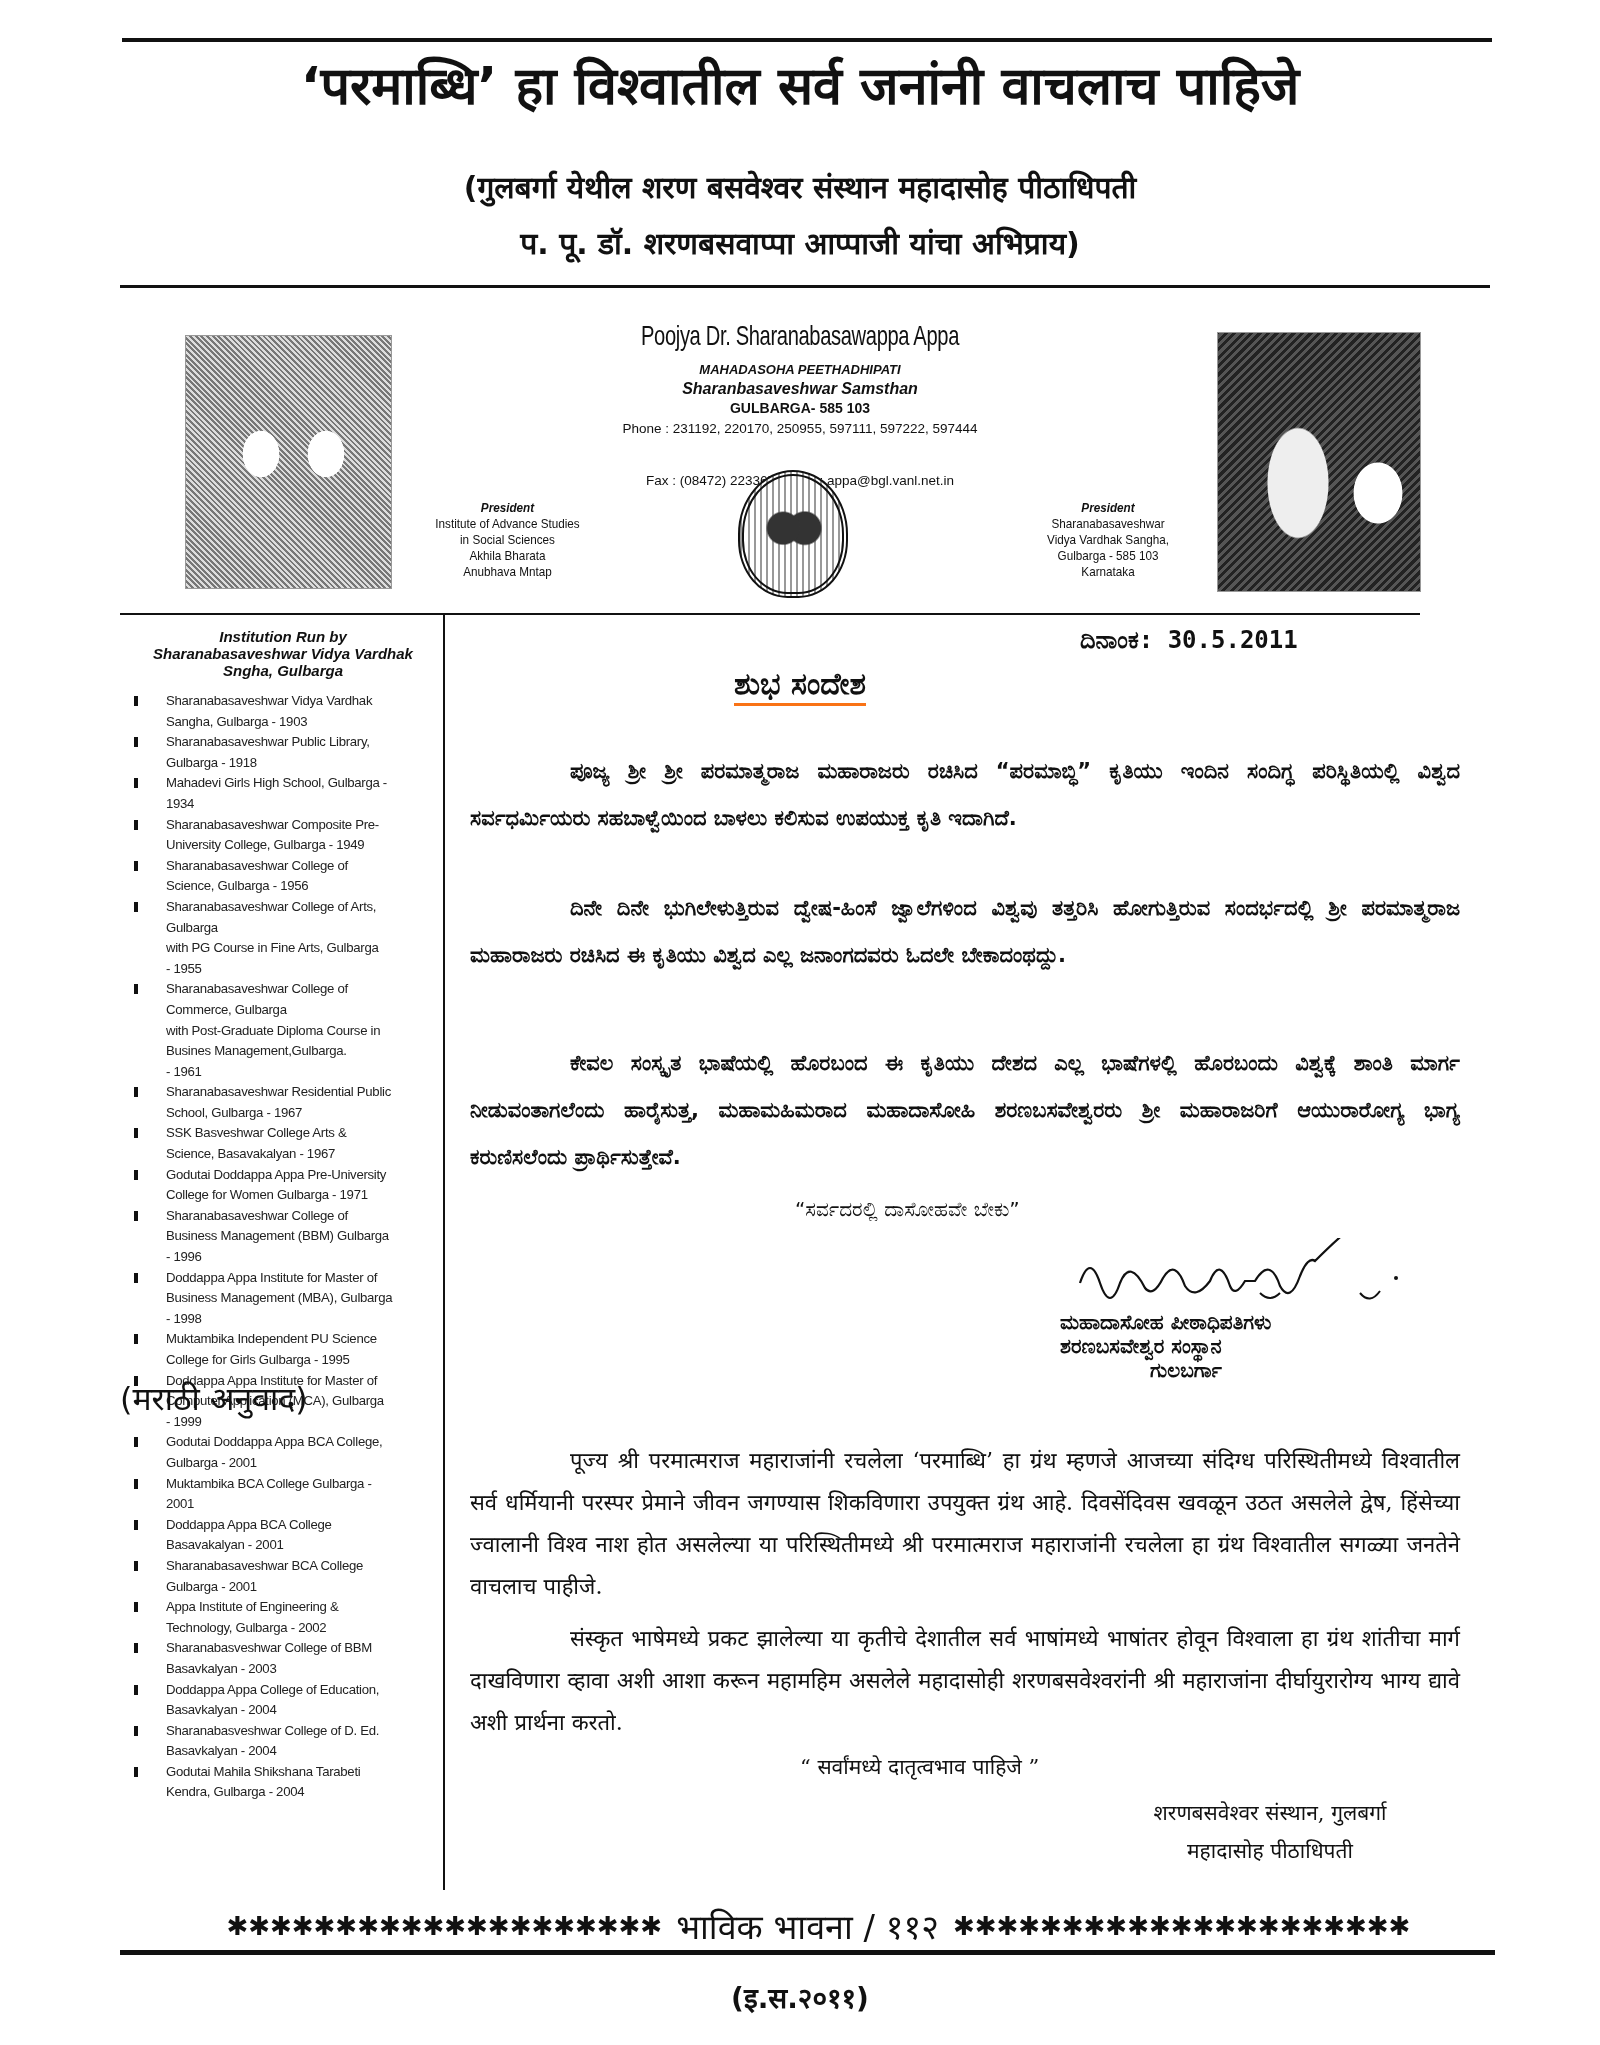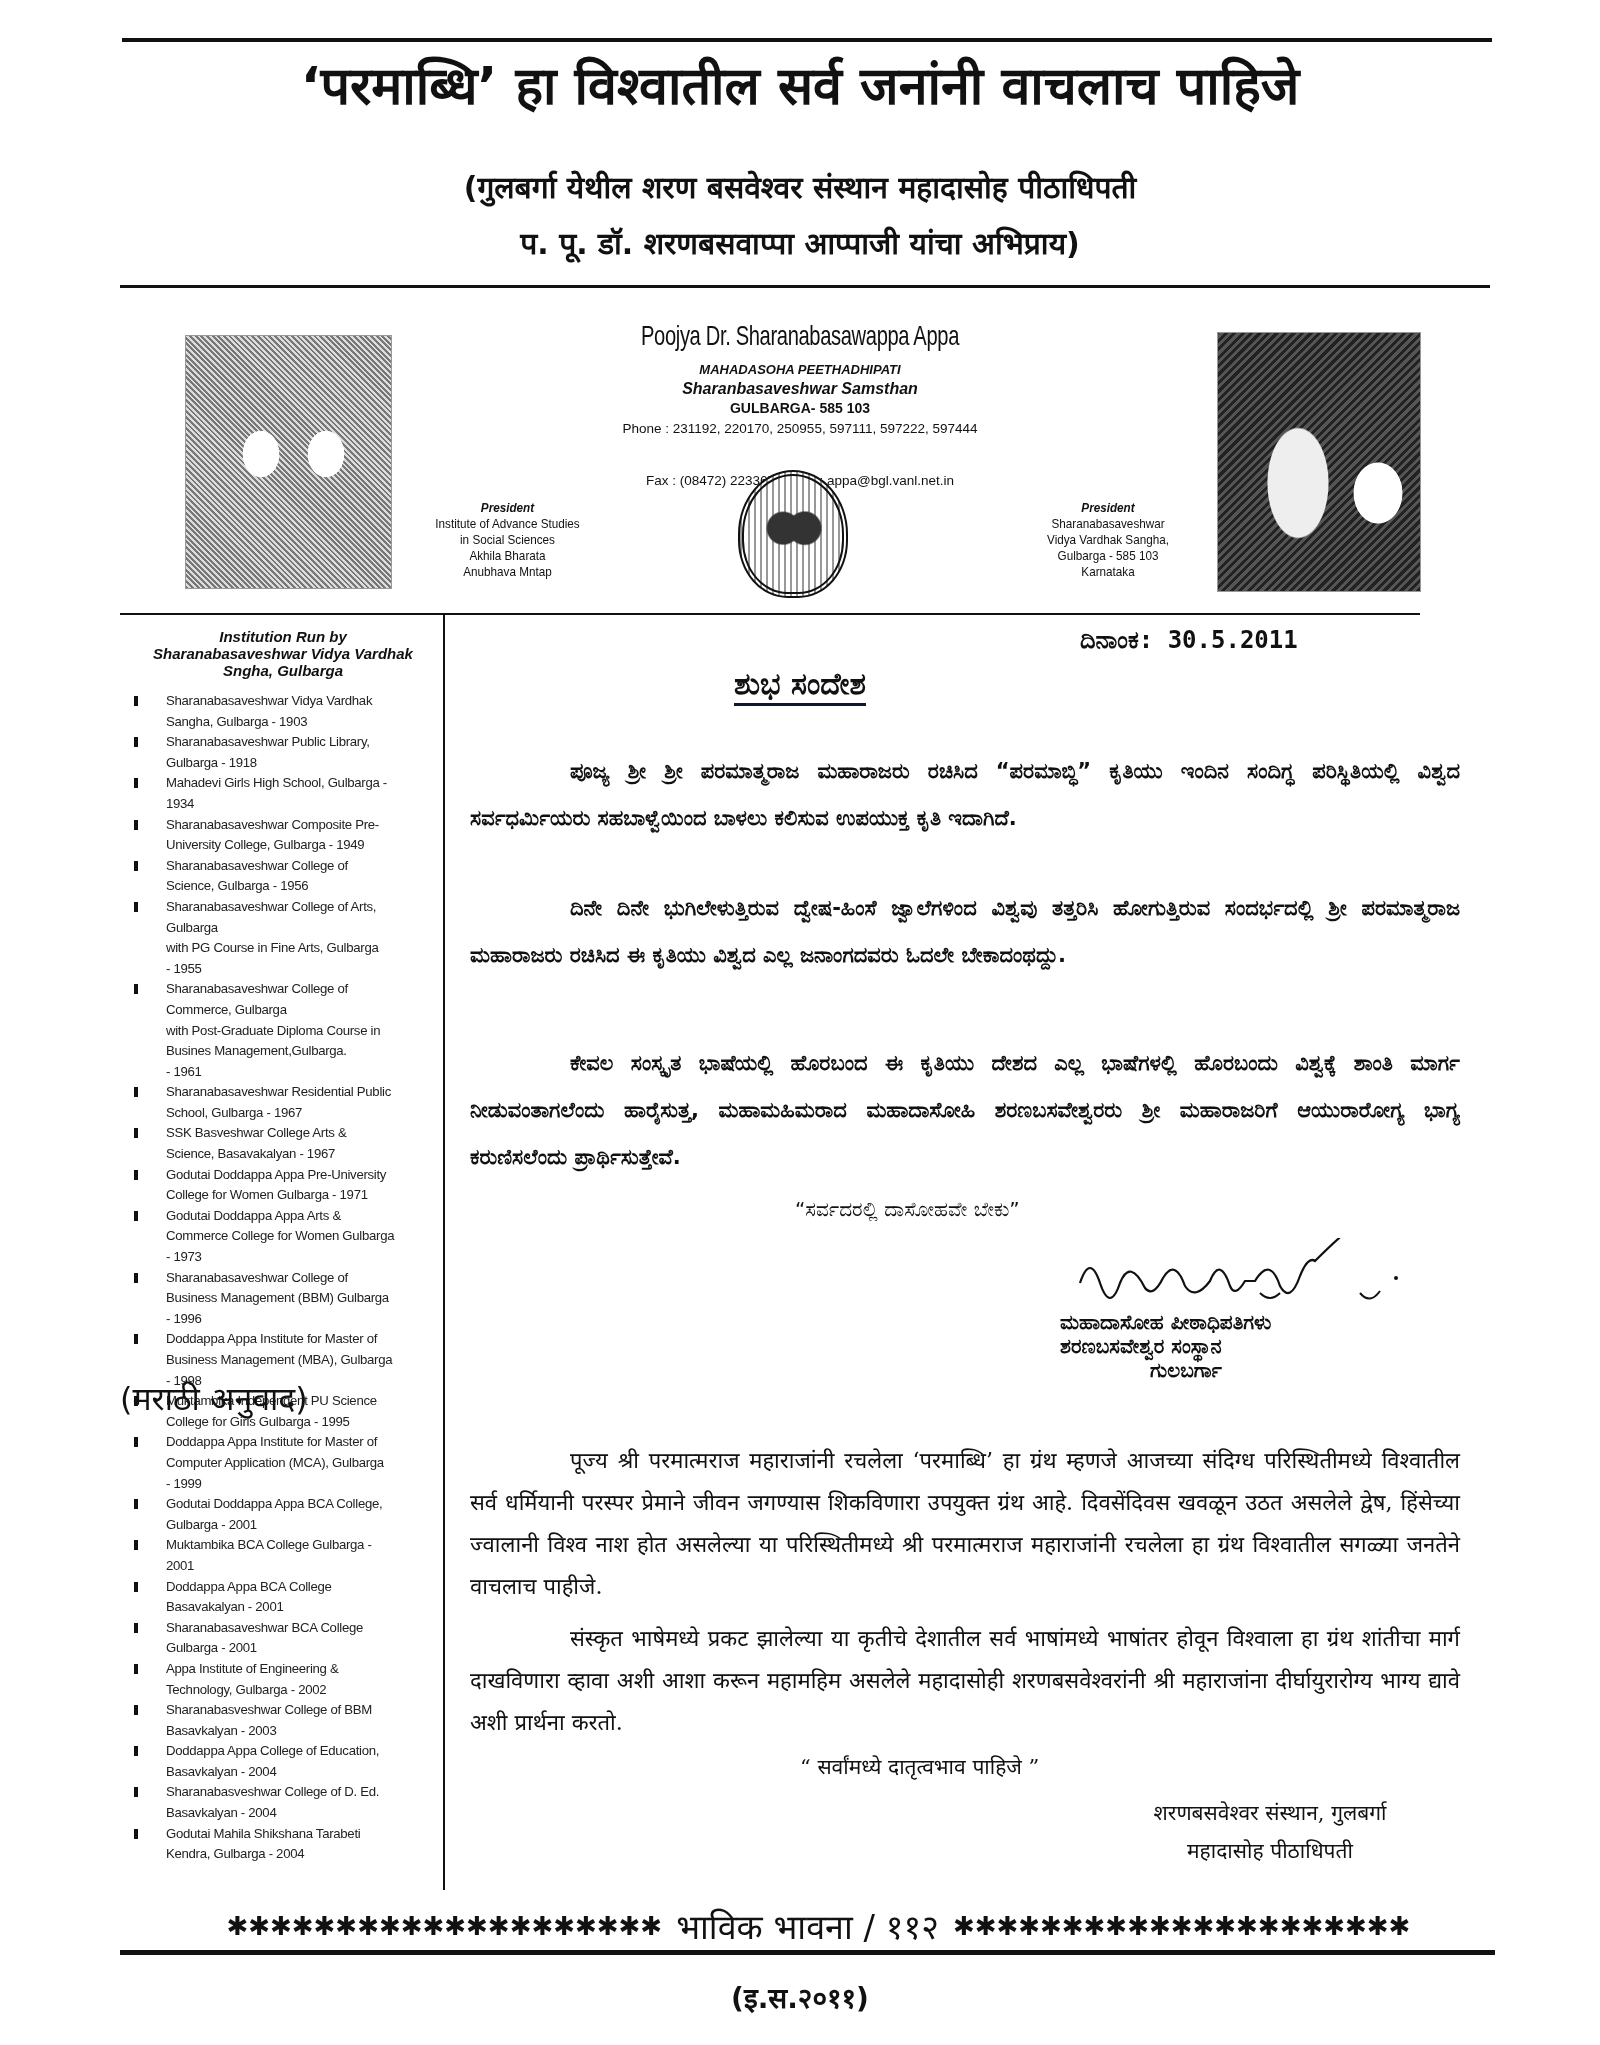--- a/index.html
+++ b/index.html
@@ -28,21 +28,21 @@
   .pres { text-align:center; font-family:"Liberation Sans", sans-serif; font-size:13px; line-height:16px; transform:scaleX(0.9); }
   .pres .b { font-weight:bold; font-style:italic; }
   .sidebar { left:128px; top:628px; width:310px; font-family:"Liberation Sans", sans-serif; }
   .sidebar-head { text-align:center; font-weight:bold; font-style:italic; font-size:15px; line-height:17px; }
   .inst-list { list-style:none; margin:12px 0 0 0; padding:0; }
   .inst-list li { position:relative; padding-left:38px; font-size:13.2px; line-height:20.6px; letter-spacing:-0.3px; color:#222; transform-origin:left; }
   .inst-list li .bullet { position:absolute; left:6px; top:5px; width:4px; height:10px; background:#111; }
   .inst-list li .txt { display:block; white-space:pre-line; }
   .date { left:1080px; top:626px; font-family:"DejaVu Sans Mono", monospace; font-weight:bold; font-size:24px; }
   .kn-head { left:0; width:1600px; top:666px; text-align:center; }
-  .kn-head span { font-family:"DejaVu Sans", sans-serif; font-weight:bold; font-size:30px; border-bottom:3px solid #0f172a; padding-bottom:2px; }
+  .kn-head span { font-family:"DejaVu Sans", sans-serif; font-weight:bold; font-size:30px; border-bottom:3px solid #f97316; padding-bottom:2px; }
   .para { position:absolute; left:470px; width:990px; text-align:justify; font-family:"DejaVu Sans", sans-serif; font-weight:bold; color:#111; }
   .kn { font-size:21px; line-height:47px; }
   .mr { font-size:22px; line-height:42px; font-family:"DejaVu Serif", serif; font-weight:normal; }
   .indent { text-indent:100px; }
   .quote { position:absolute; font-family:"DejaVu Sans", sans-serif; }
   .sig-block { left:1060px; top:1310px; width:360px; font-family:"DejaVu Sans", sans-serif; font-size:20px; font-weight:bold; line-height:24px; }
   .signature { left:1070px; top:1238px; width:340px; height:70px; }
   .marathi-head { left:0; width:1600px; top:1376px; text-align:left; font-family:"DejaVu Sans", sans-serif; font-size:32px; padding-left:120px; box-sizing:border-box; }
   .mr-sig { left:1070px; top:1794px; width:360px; text-align:center; font-family:"DejaVu Serif", serif; font-size:21px; line-height:38px; padding-left:20px; }
   .footer-band { left:120px; top:1905px; width:1375px; height:42px; display:flex; align-items:center; justify-content:center; font-family:"DejaVu Sans", sans-serif; }
@@ -149,23 +149,20 @@
         <span class="txt">SSK Basveshwar College Arts &amp;
 Science, Basavakalyan - 1967</span>
       </li>
     <li>
         <span class="bullet"></span>
         <span class="txt">Godutai Doddappa Appa Pre-University
 College for Women Gulbarga - 1971</span>
       </li>
     <li>
         <span class="bullet"></span>
-        <span class="txt">Godutai Doddappa Appa Arts &amp;
-Commerce College for  Women Gulbarga
-- 1973</span>
       </li>
     <li>
         <span class="bullet"></span>
         <span class="txt">Sharanabasaveshwar College of
 Business Management (BBM) Gulbarga
 - 1996</span>
       </li>
     <li>
         <span class="bullet"></span>
         <span class="txt">Doddappa Appa Institute for Master of

